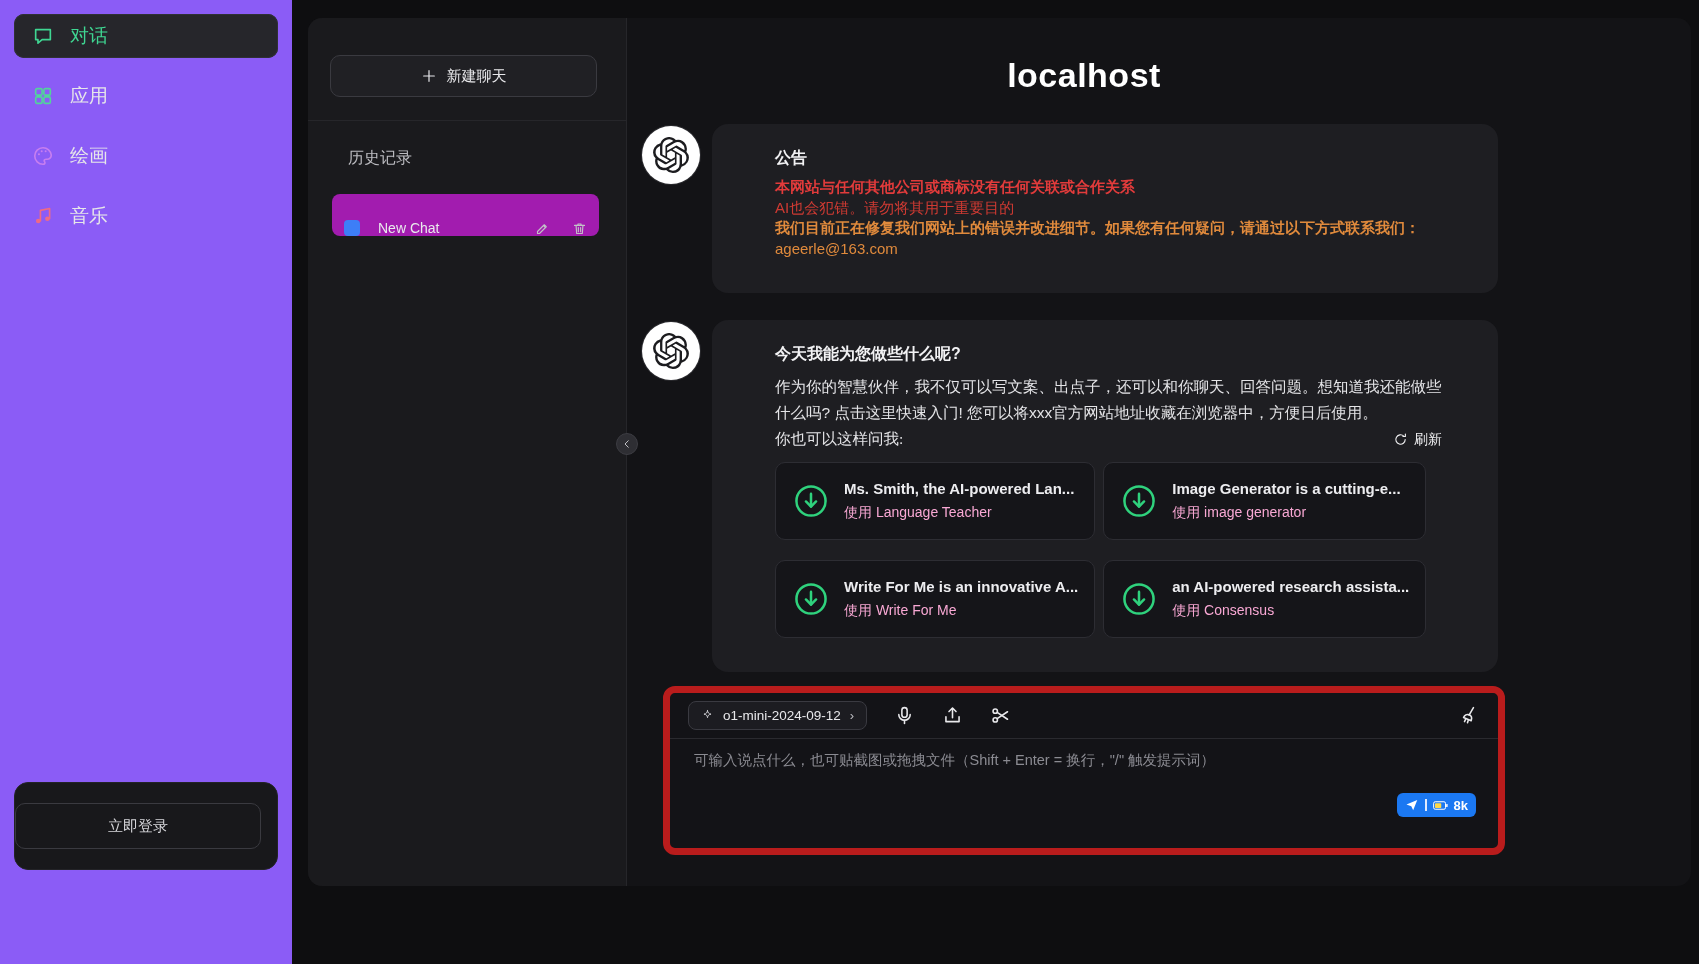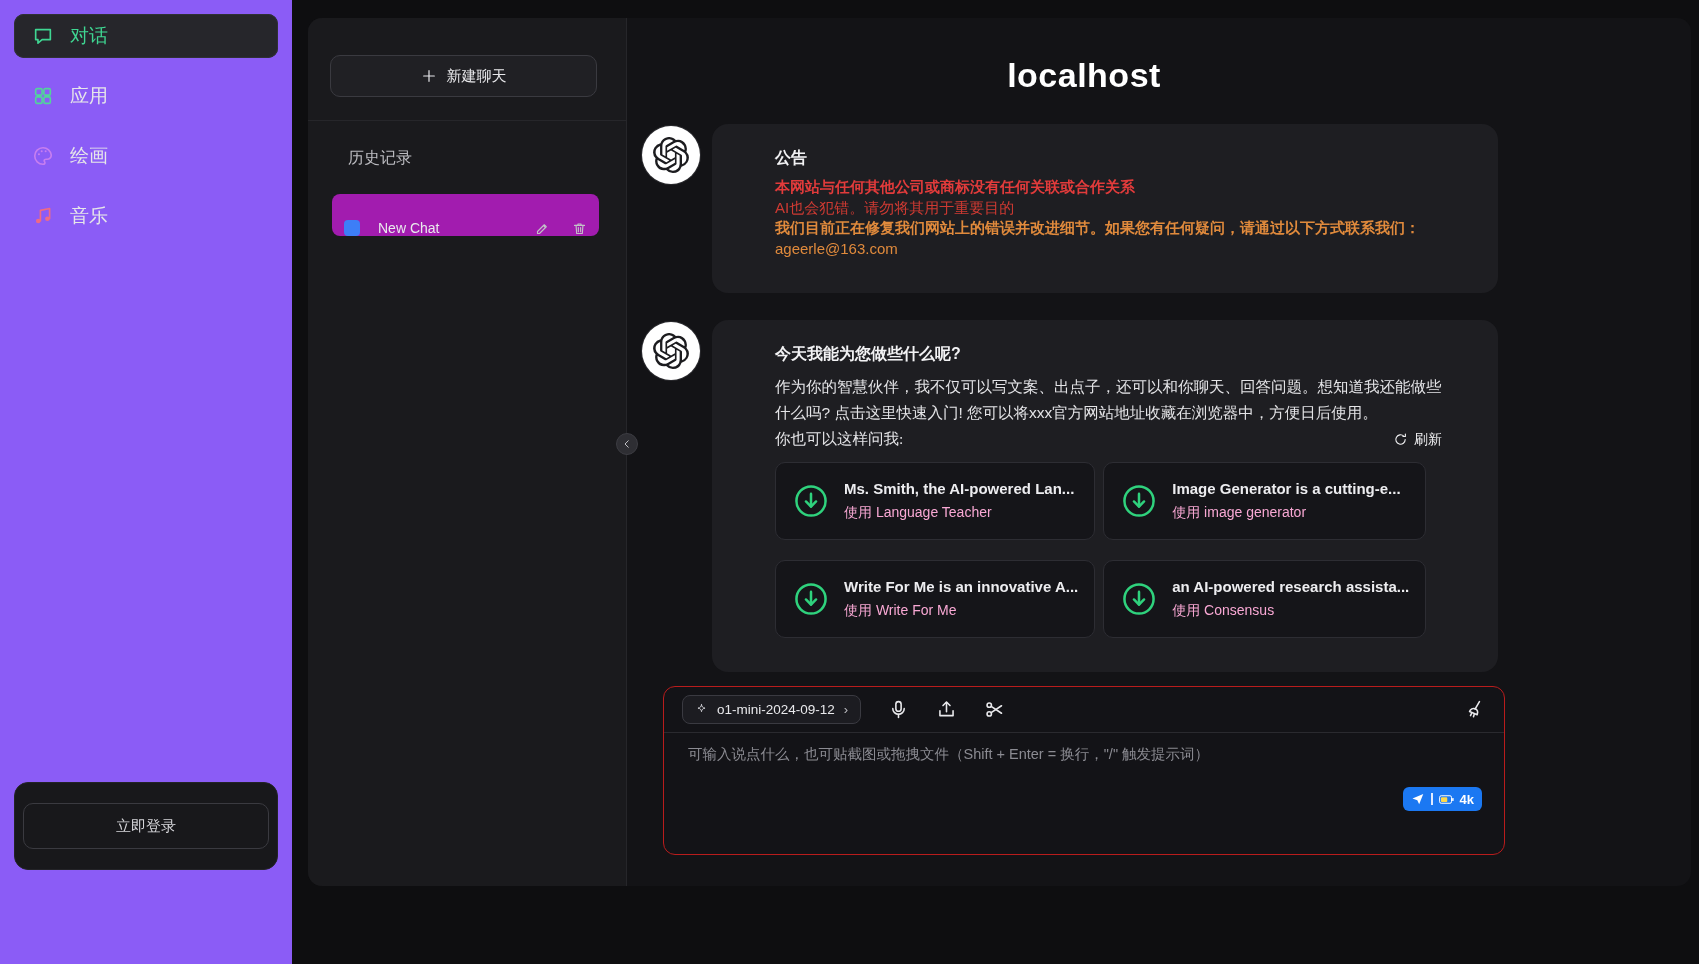--- a/index.html
+++ b/index.html
@@ -21,21 +21,21 @@
               font-size:19px; color:#e6e6e9; cursor:pointer; }
   .nav-item.active { background:#26262b; color:#3fd692; box-shadow:inset 0 0 0 1px #303036; }
   .ni { width:22px; height:22px; display:flex; align-items:center; justify-content:center; }
   .ni-chat { color:#3fd692; }
   .ni-apps { color:#52d49b; }
   .ni-palette { color:#c77ef0; }
   .ni-music { color:#ef6a84; }
 
   .login-wrap { position:absolute; left:14px; top:782px; width:264px; height:88px;
                 background:#18181b; border:1px solid #232327; border-radius:14px;
-                display:flex; align-items:center; justify-content:center; }
+                display:flex; align-items:center; justify-content:flex-start; }
   .login-btn { width:246px; height:46px; border:1px solid #3a3a40; border-radius:10px;
                background:transparent; color:#d6d6da; font-size:15px; cursor:pointer;
                font-family:"Liberation Sans", sans-serif; }
 
   
   .window { position:absolute; left:308px; top:18px; width:1383px; height:868px;
             background:#131316; border-radius:14px; }
 
   .history { position:absolute; left:0; top:0; width:319px; height:100%;
              background:#1a1a1d; border-radius:14px 0 0 14px; border-right:1px solid #26262a; }
@@ -90,21 +90,21 @@
   .sug { background:#151519; border:1px solid #2d2d33; border-radius:10px; height:78px;
          padding:0 16px; display:flex; align-items:center; gap:14px; cursor:pointer; }
   .sug-icon { width:38px; height:38px; color:#2fd27d; flex:none; }
   .sug-icon svg { width:38px; height:38px; stroke-width:1.6; }
   .sug-text { min-width:0; }
   .sug-title { font-size:15px; font-weight:600; color:#ededf0; white-space:nowrap; overflow:hidden; }
   .sug-sub { font-size:14px; color:#f9a8d4; margin-top:7px; }
 
   
   .composer { position:absolute; left:663px; top:686px; width:842px; height:169px;
-              border:1px solid #b91c1c; border-radius:12px; background:#131317; }
+              border:7px solid #b91c1c; border-radius:12px; background:#131317; }
   .comp-top { height:46px; display:flex; align-items:center; padding:0 18px;
               border-bottom:1px solid #2a2a2f; }
   .model-chip { display:flex; align-items:center; gap:9px; border:1px solid #3a3a41;
                 background:#1c1c21; border-radius:8px; padding:6px 12px; font-size:13.5px;
                 color:#e8e8eb; cursor:pointer; }
   .chip-star { width:13px; height:13px; color:#cfcfd4; }
   .chip-chev { color:#bbbbc0; font-size:13px; }
   .tool { margin-left:27px; width:21px; height:21px; color:#e9e9ec; cursor:pointer; }
   .tool svg { width:21px; height:21px; }
   .spacer { flex:1; }
@@ -340,15 +340,15 @@
   <div class="token-badge">
     <svg viewBox="0 0 24 24" width="14" height="14">
         <path fill="#ffffff" d="M2.5 11 21 3.5 14 21l-3.2-6.8L2.5 11z"></path>
       </svg>
     <span class="tb-div"></span>
     <svg viewBox="0 0 24 14" width="15" height="11">
         <rect x="1" y="1" width="19" height="12" rx="2.5" fill="none" stroke="#ffffff" stroke-width="1.6"></rect>
         <rect x="3.2" y="3.2" width="10" height="7.6" rx="1.2" fill="#ffd94a"></rect>
         <rect x="21" y="4.5" width="2.4" height="5" rx="1" fill="#ffffff"></rect>
       </svg>
-    <span>4k</span>
+    <span>8k</span>
   </div>
 </div>
 
 </body></html>

